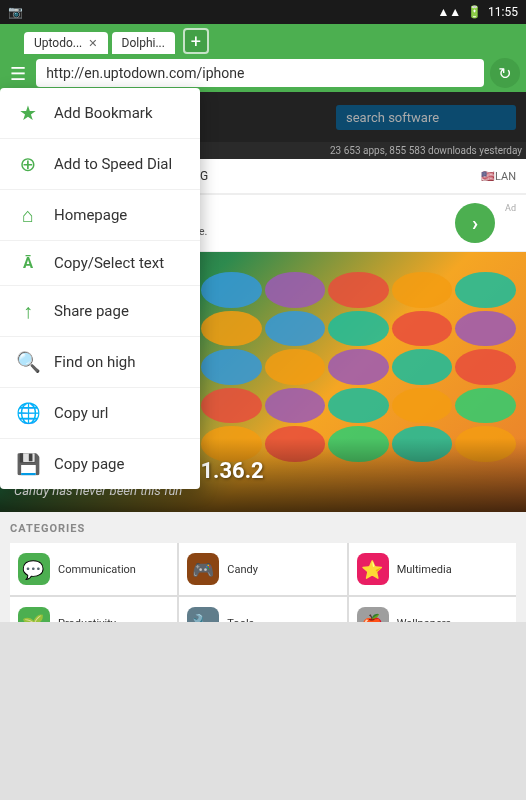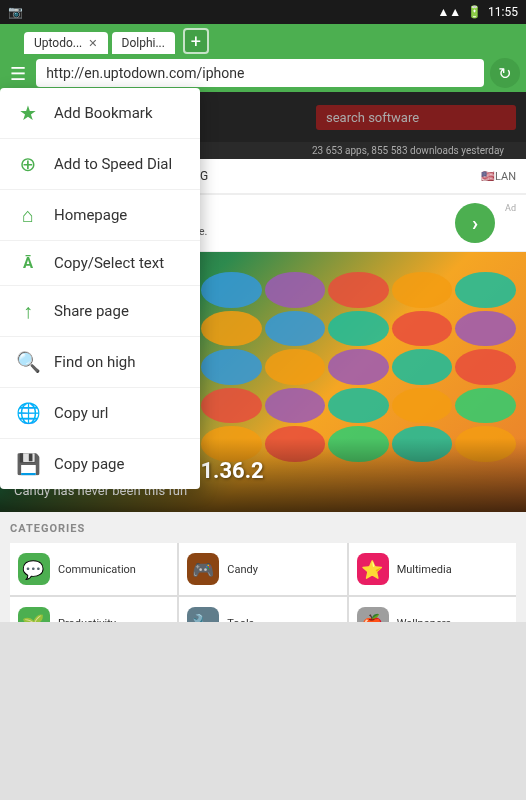--- a/index.html
+++ b/index.html
@@ -133,32 +133,32 @@
       padding: 0 10px;
       justify-content: space-between;
     }
     .uptodown-logo {
       color: #4caf50;
       font-size: 28px;
       font-weight: bold;
       letter-spacing: 2px;
     }
     .search-box {
-      background: #7f1d1d;
+      background: #0c4a6e;
       border-radius: 3px;
       padding: 5px 10px;
       font-size: 13px;
       color: #aaa;
-      width: 200px;
+      width: 180px;
     }
     .stats-bar {
       background: #2a2a2a;
       color: #aaa;
       font-size: 10px;
-      padding: 3px 22px;
+      padding: 3px 4px;
       text-align: right;
     }
     .nav-tabs {
       background: white;
       display: flex;
       border-bottom: 2px solid #eee;
       padding: 0 10px;
     }
     .nav-tab {
       padding: 10px 14px;
@@ -228,20 +228,21 @@
     }
     .game-title {
       color: white;
       font-size: 22px;
       font-weight: bold;
       text-shadow: 1px 1px 3px rgba(0,0,0,0.5);
     }
     .game-subtitle {
       color: #ddd;
       font-size: 13px;
+      font-style: italic;
     }
     
     .candy-grid {
       position: absolute;
       top: 10px;
       left: 0;
       right: 0;
       bottom: 40px;
       display: grid;
       grid-template-columns: repeat(8, 1fr);

